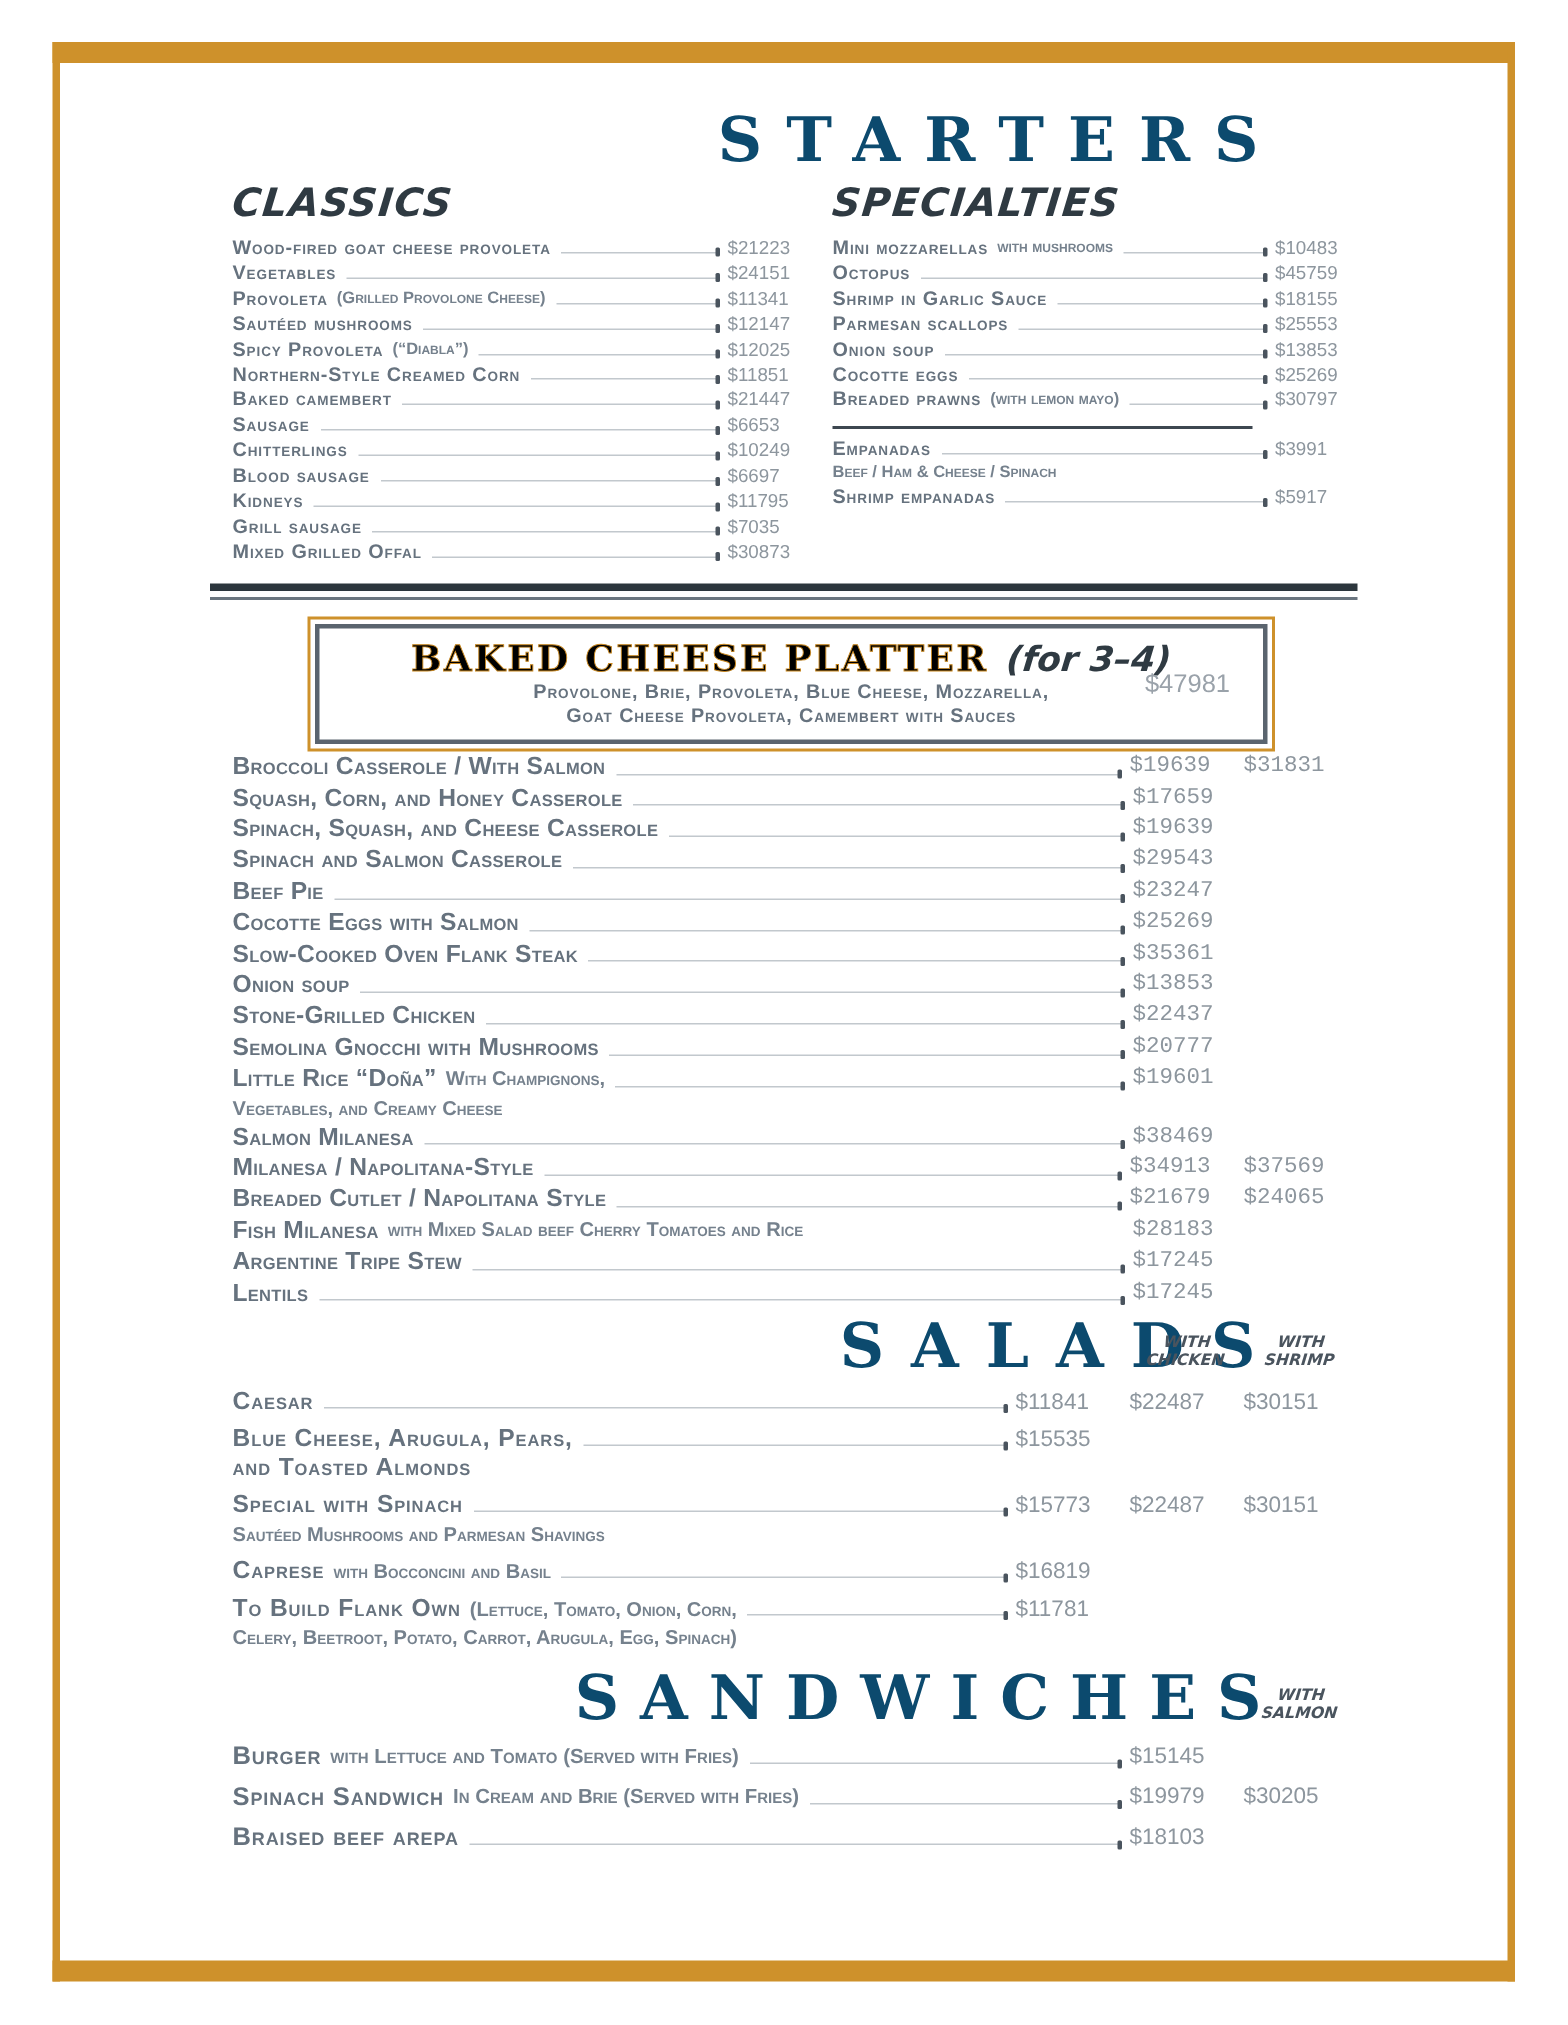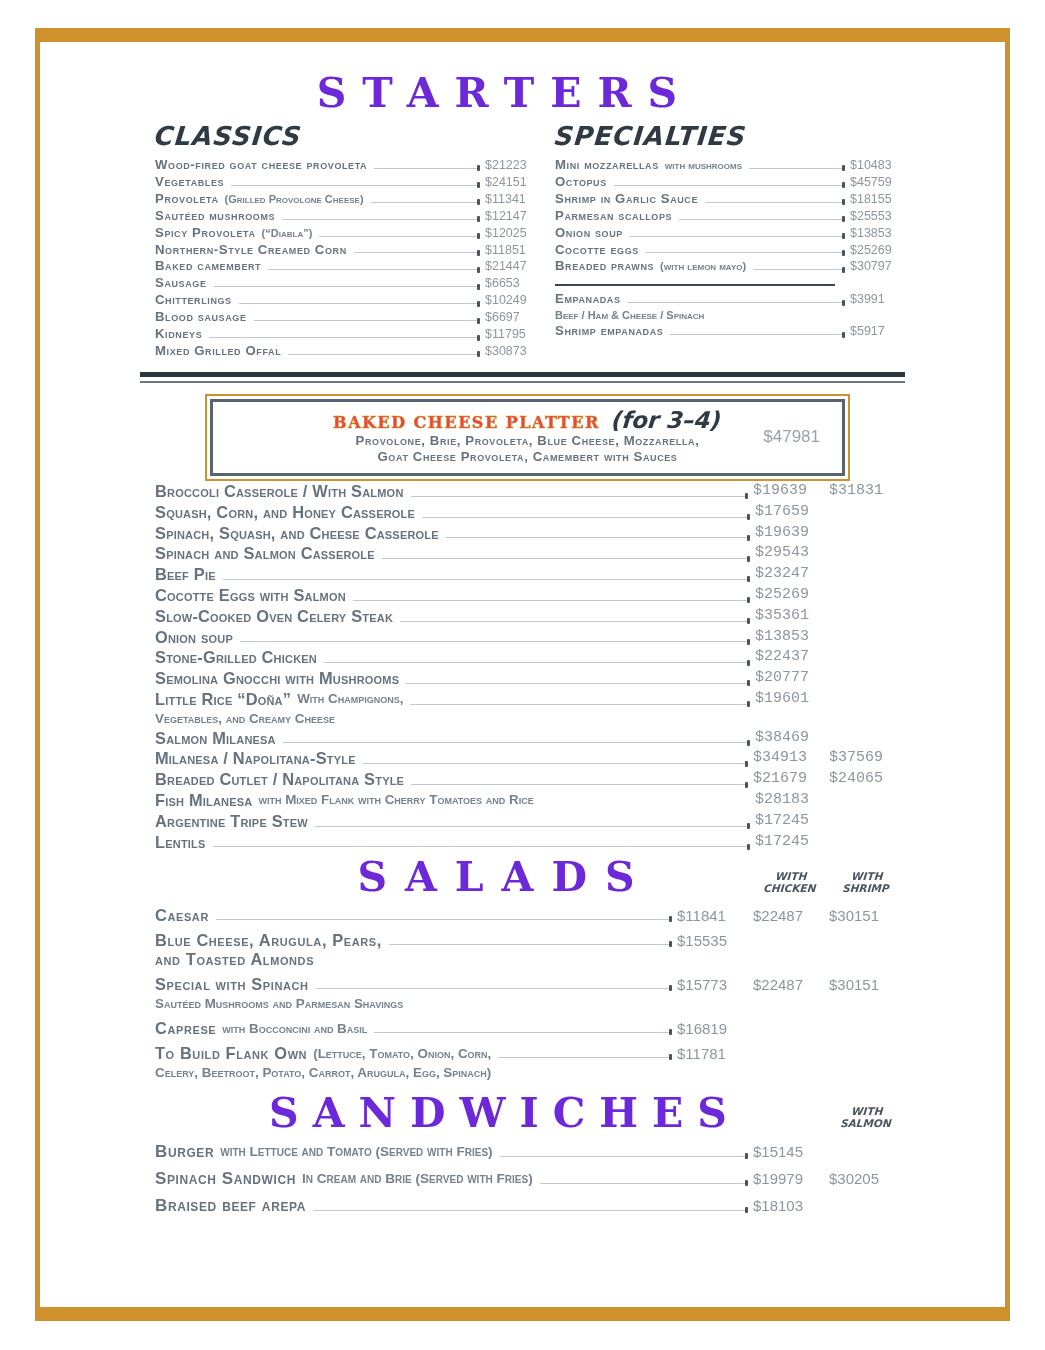--- a/index.html
+++ b/index.html
@@ -10,22 +10,22 @@
   
   .frame-top    { position:absolute; left:35px;  right:35px; top:28px;    height:14px; background:#CE912B; }
   .frame-bottom { position:absolute; left:35px;  right:35px; bottom:29px; height:14px; background:#CE912B; }
   .frame-left   { position:absolute; left:35px;  top:28px;   bottom:29px; width:5px;   background:#CE912B; }
   .frame-right  { position:absolute; right:35px; top:28px;   bottom:29px; width:5px;   background:#CE912B; }
 
   .content { position:absolute; left:155px; top:72px; width:750px; }
 
   
   .sec-title {
-    font-family:"DejaVu Serif", serif; font-weight:bold; color:#6d28d9;
-    text-align:center; font-size:41px; line-height:1.05; letter-spacing:16px;
+    font-family:"DejaVu Serif", serif; font-weight:bold; color:#0c4a6e;
+    text-align:right; font-size:41px; line-height:1.05; letter-spacing:16px;
     margin:0 50px 6px 0;
   }
   .sec-head { position:relative; }
 
   
   .script-head {
     display:inline-block; font-family:"DejaVu Sans", sans-serif; font-style:italic;
     font-weight:700; font-size:26px; color:#2F3A42; transform:skewX(-6deg);
     letter-spacing:1px; margin:0 0 6px 0;
   }
@@ -68,22 +68,22 @@
 
   
   .heavy-rule { margin:12px 0 0 -15px; }
   .heavy-rule .r1 { border-top:5px solid #2C363D; }
   .heavy-rule .r2 { border-top:2px solid #6B7680; margin-top:4px; }
 
   
   .platter-box { border:2px solid #CE912B; padding:3px; margin:11px 55px 0 50px; }
   .platter-inner { border:3px solid #5A646E; padding:5px 10px 7px 10px; position:relative; text-align:center; }
   .platter-title {
-    font-family:"DejaVu Serif", serif; font-weight:bold; font-size:16px;
-    color:#ef4444; letter-spacing:1.5px; -webkit-text-stroke:0.6px #C8871F;
+    font-family:"DejaVu Serif", serif; font-weight:bold; font-size:24px;
+    color:#000000; letter-spacing:1.5px; -webkit-text-stroke:0.6px #C8871F;
   }
   .platter-serves {
     display:inline-block; font-family:"DejaVu Sans", sans-serif; font-style:italic;
     font-weight:700; font-size:23px; color:#2F3A42; transform:skewX(-6deg); margin-left:8px;
   }
   .platter-desc { font-variant:small-caps; font-weight:700; color:#66727E; font-size:13.2px; line-height:16.5px; letter-spacing:0.6px; }
   .platter-price { position:absolute; right:22px; top:50%; transform:translateY(-50%); color:#9AA2AA; font-size:17px; }
 
   
   .oven-title { letter-spacing:14px; margin-top:13px; }
@@ -203,20 +203,27 @@
                 </span>
               </div>
               <div class="item">
                 <span class="name">Kidneys</span>
                 <span class="leader"></span>
                 <span class="prices">
                   <span class="price">$11795</span>
                 </span>
               </div>
               <div class="item">
+                <span class="name">Grill sausage</span>
+                <span class="leader"></span>
+                <span class="prices">
+                  <span class="price">$7035</span>
+                </span>
+              </div>
+              <div class="item">
                 <span class="name">Mixed Grilled Offal</span>
                 <span class="leader"></span>
                 <span class="prices">
                   <span class="price">$30873</span>
                 </span>
               </div>
             </div>
         </div>
         <div>
           <div class="script-head">SPECIALTIES</div>
@@ -352,21 +359,21 @@
             </span>
           </div>
           <div class="item">
             <span class="name">Cocotte Eggs with Salmon</span>
             <span class="leader"></span>
             <span class="prices">
               <span class="price">$25269</span>
             </span>
           </div>
           <div class="item">
-            <span class="name">Slow-Cooked Oven Celery Steak</span>
+            <span class="name">Slow-Cooked Oven Flank Steak</span>
             <span class="leader"></span>
             <span class="prices">
               <span class="price">$35361</span>
             </span>
           </div>
           <div class="item">
             <span class="name">Onion soup</span>
             <span class="leader"></span>
             <span class="prices">
               <span class="price">$13853</span>
@@ -413,21 +420,21 @@
           <div class="item">
             <span class="name">Breaded Cutlet / Napolitana Style</span>
             <span class="leader"></span>
             <span class="prices">
               <span class="price">$21679</span>
               <span class="price">$24065</span>
             </span>
           </div>
           <div class="item">
             <span class="name">Fish Milanesa</span>
-            <span class="note">with Mixed Flank with Cherry Tomatoes and Rice</span>
+            <span class="note">with Mixed Salad beef Cherry Tomatoes and Rice</span>
             <span class="leader hidden-line"></span>
             <span class="prices">
               <span class="price">$28183</span>
             </span>
           </div>
           <div class="item">
             <span class="name">Argentine Tripe Stew</span>
             <span class="leader"></span>
             <span class="prices">
               <span class="price">$17245</span>

